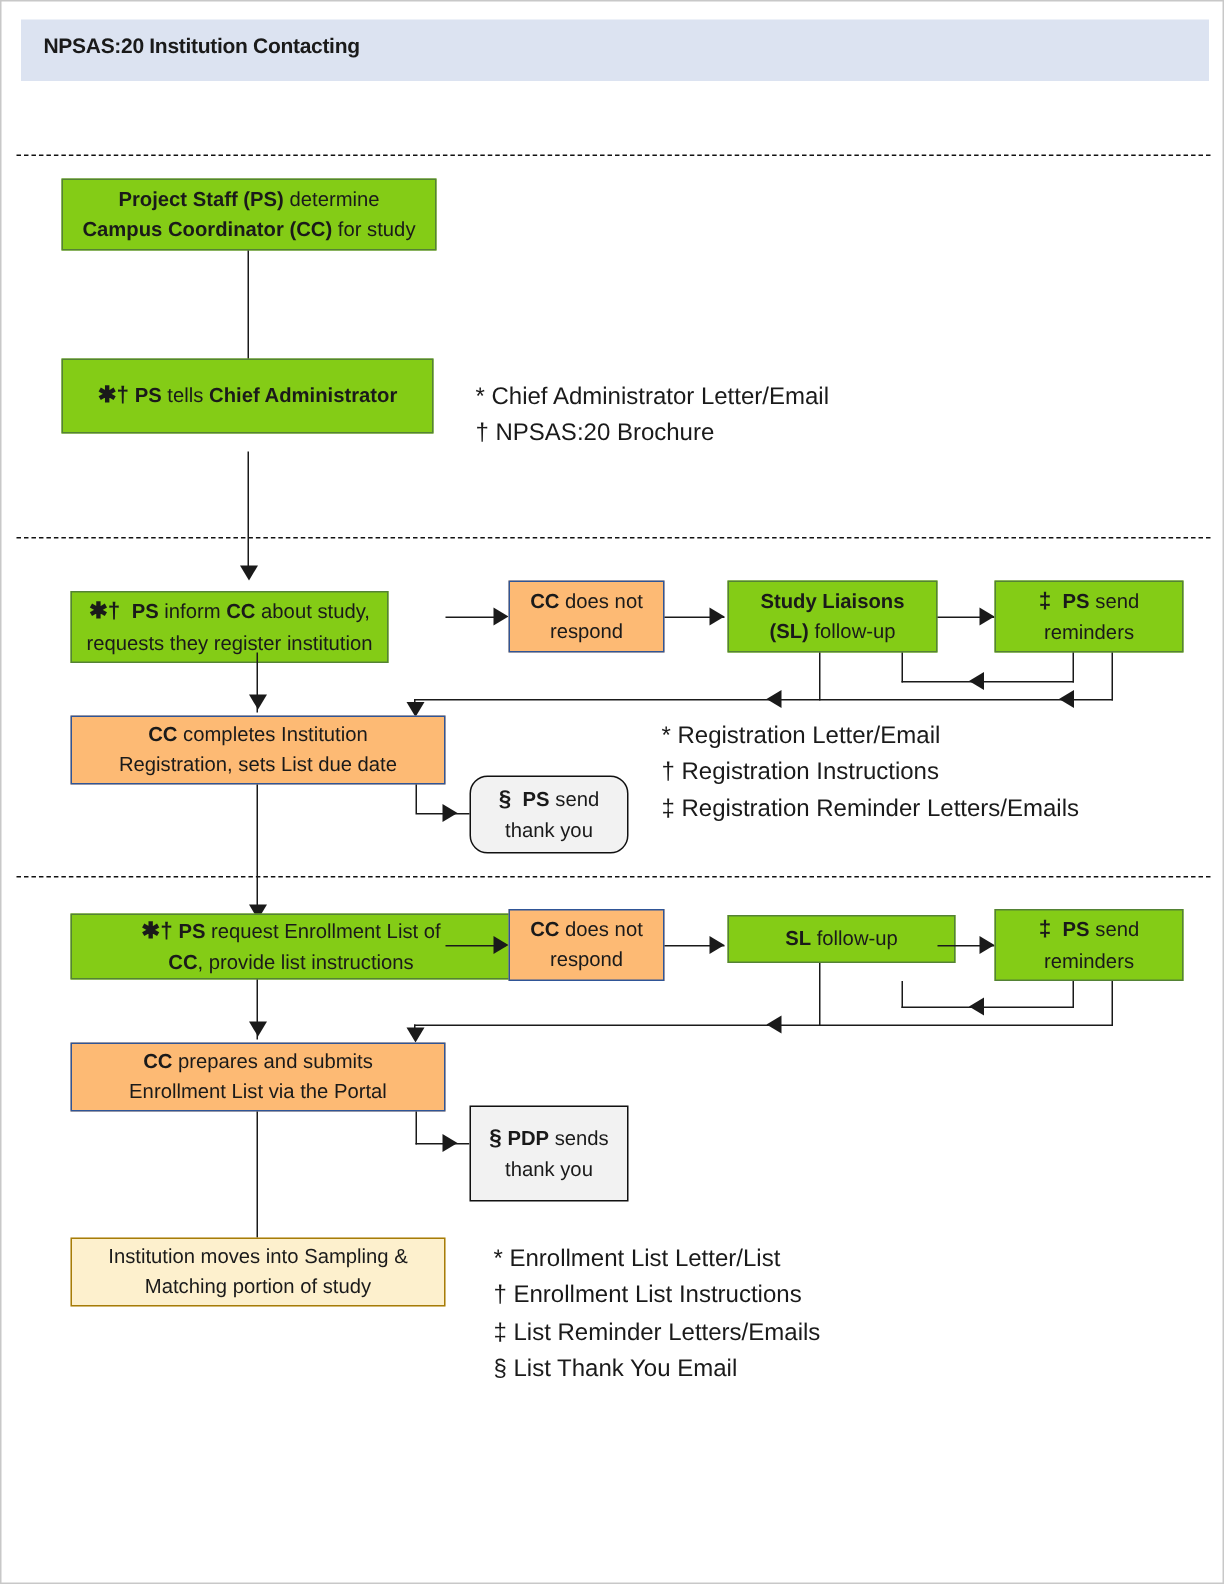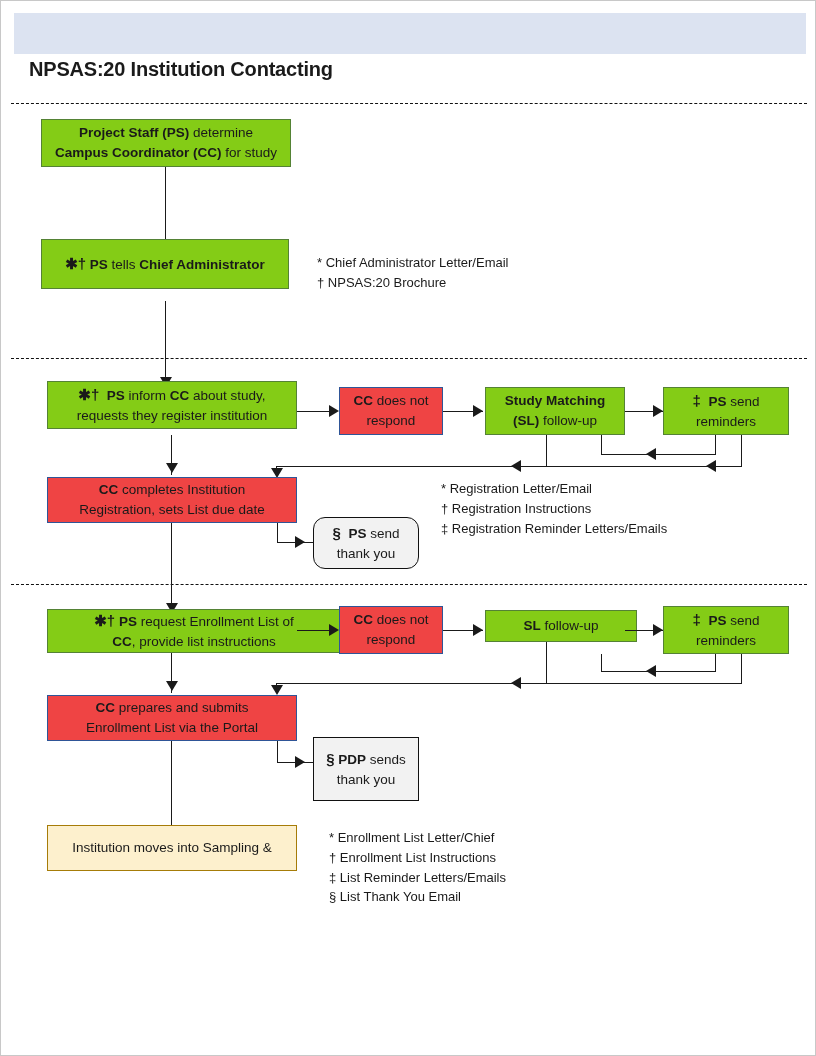--- a/index.html
+++ b/index.html
@@ -26,26 +26,25 @@
     left: 13px;
     top: 12px;
     width: 792px;
     height: 41px;
     background: #dce3f1;
   }
   .title-text {
     position: absolute;
     left: 15px;
     top: 9px;
-    font-size: 20px;
+    font-size: 14px;
     font-weight: bold;
     color: #1a1a1a;
     letter-spacing: -0.2px;
     white-space: nowrap;
-    margin-top: 36px;
   }
 
   
   .sep {
     position: absolute;
     left: 10px;
     width: 796px;
     height: 0;
     border-top: 1.6px dashed #111111;
   }
@@ -61,41 +60,41 @@
     font-size: 13.5px;
     color: #1a1a1a;
     line-height: 1.45;
     padding: 2px 6px;
   }
   .box-green {
     background: #84cc16;
     border: 1.6px solid #548235;
   }
   .box-blue {
-    background: #ef4444;
+    background: #fdba74;
     border: 1.6px solid #2f5597;
   }
   .box-yellow {
     background: #fdf0cd;
     border: 1.8px solid #a67c08;
   }
   .box-gray {
     background: #f2f2f2;
     border: 1.8px solid #111111;
   }
   .box b { font-weight: bold; }
   .sym {
     font-weight: bold;
     font-size: 15px;
   }
 
   
   .legend {
     position: absolute;
-    font-size: 13px;
+    font-size: 16px;
     color: #1a1a1a;
     line-height: 1.52;
     white-space: nowrap;
   }
 
   
   .ln-v {
     position: absolute;
     width: 0;
     border-left: 1.3px solid #1a1a1a;
@@ -156,21 +155,21 @@
     </div>
   </div>
   <div class="legend" style="left:316px; top:252px;">
     <div>* Chief Administrator Letter/Email</div>
     <div>† NPSAS:20 Brochure</div>
   </div>
 
   <div class="ln-v" style="left:164px; top:300px; height:80px;"></div>
   <div class="arrow arr-down" style="left:159px; top:376px;"></div>
 
-  <div class="box box-green" style="left:46px; top:380px; width:250px; height:48px;">
+  <div class="box box-green" style="left:46px; top:393px; width:212px; height:48px;">
     <div>
       <div><span class="sym">✱†</span>
         &nbsp;<b>PS</b><span> inform  </span><b>CC</b><span> about study,</span></div>
       <div>requests they register institution</div>
     </div>
   </div>
 
   <div class="ln-h" style="left:296px; top:410px; width:40px;"></div>
   <div class="arrow arr-right" style="left:328px; top:404px;"></div>
 
@@ -179,21 +178,21 @@
       <div><b>CC</b><span> does not</span></div>
       <div>respond</div>
     </div>
   </div>
 
   <div class="ln-h" style="left:442px; top:410px; width:40px;"></div>
   <div class="arrow arr-right" style="left:472px; top:404px;"></div>
 
   <div class="box box-green" style="left:484px; top:386px; width:140px; height:48px;">
     <div>
-      <div><b>Study Matching</b></div>
+      <div><b>Study Liaisons</b></div>
       <div><b>(SL)</b><span> follow-up</span></div>
     </div>
   </div>
 
   <div class="ln-h" style="left:624px; top:410px; width:38px;"></div>
   <div class="arrow arr-right" style="left:652px; top:404px;"></div>
 
   <div class="box box-green" style="left:662px; top:386px; width:126px; height:48px;">
     <div>
       <div><span class="sym">‡</span>&nbsp;&nbsp;<b>PS</b><span> send</span></div>
@@ -312,23 +311,24 @@
       <div><span class="sym">§</span>&nbsp;<b>PDP</b><span> sends</span></div>
       <div>thank you</div>
     </div>
   </div>
 
   <div class="ln-v" style="left:170px; top:740px; height:86px;"></div>
 
   <div class="box box-yellow" style="left:46px; top:824px; width:250px; height:46px;">
     <div>
       <div>Institution moves into Sampling &amp;</div>
+      <div>Matching portion of study</div>
     </div>
   </div>
 
   <div class="legend" style="left:328px; top:827px;">
-    <div>* Enrollment List Letter/Chief</div>
+    <div>* Enrollment List Letter/List</div>
     <div>† Enrollment List Instructions</div>
     <div>‡ List Reminder  Letters/Emails</div>
     <div>§ List Thank You Email</div>
   </div>
 
 </div>
 
 </body></html>

